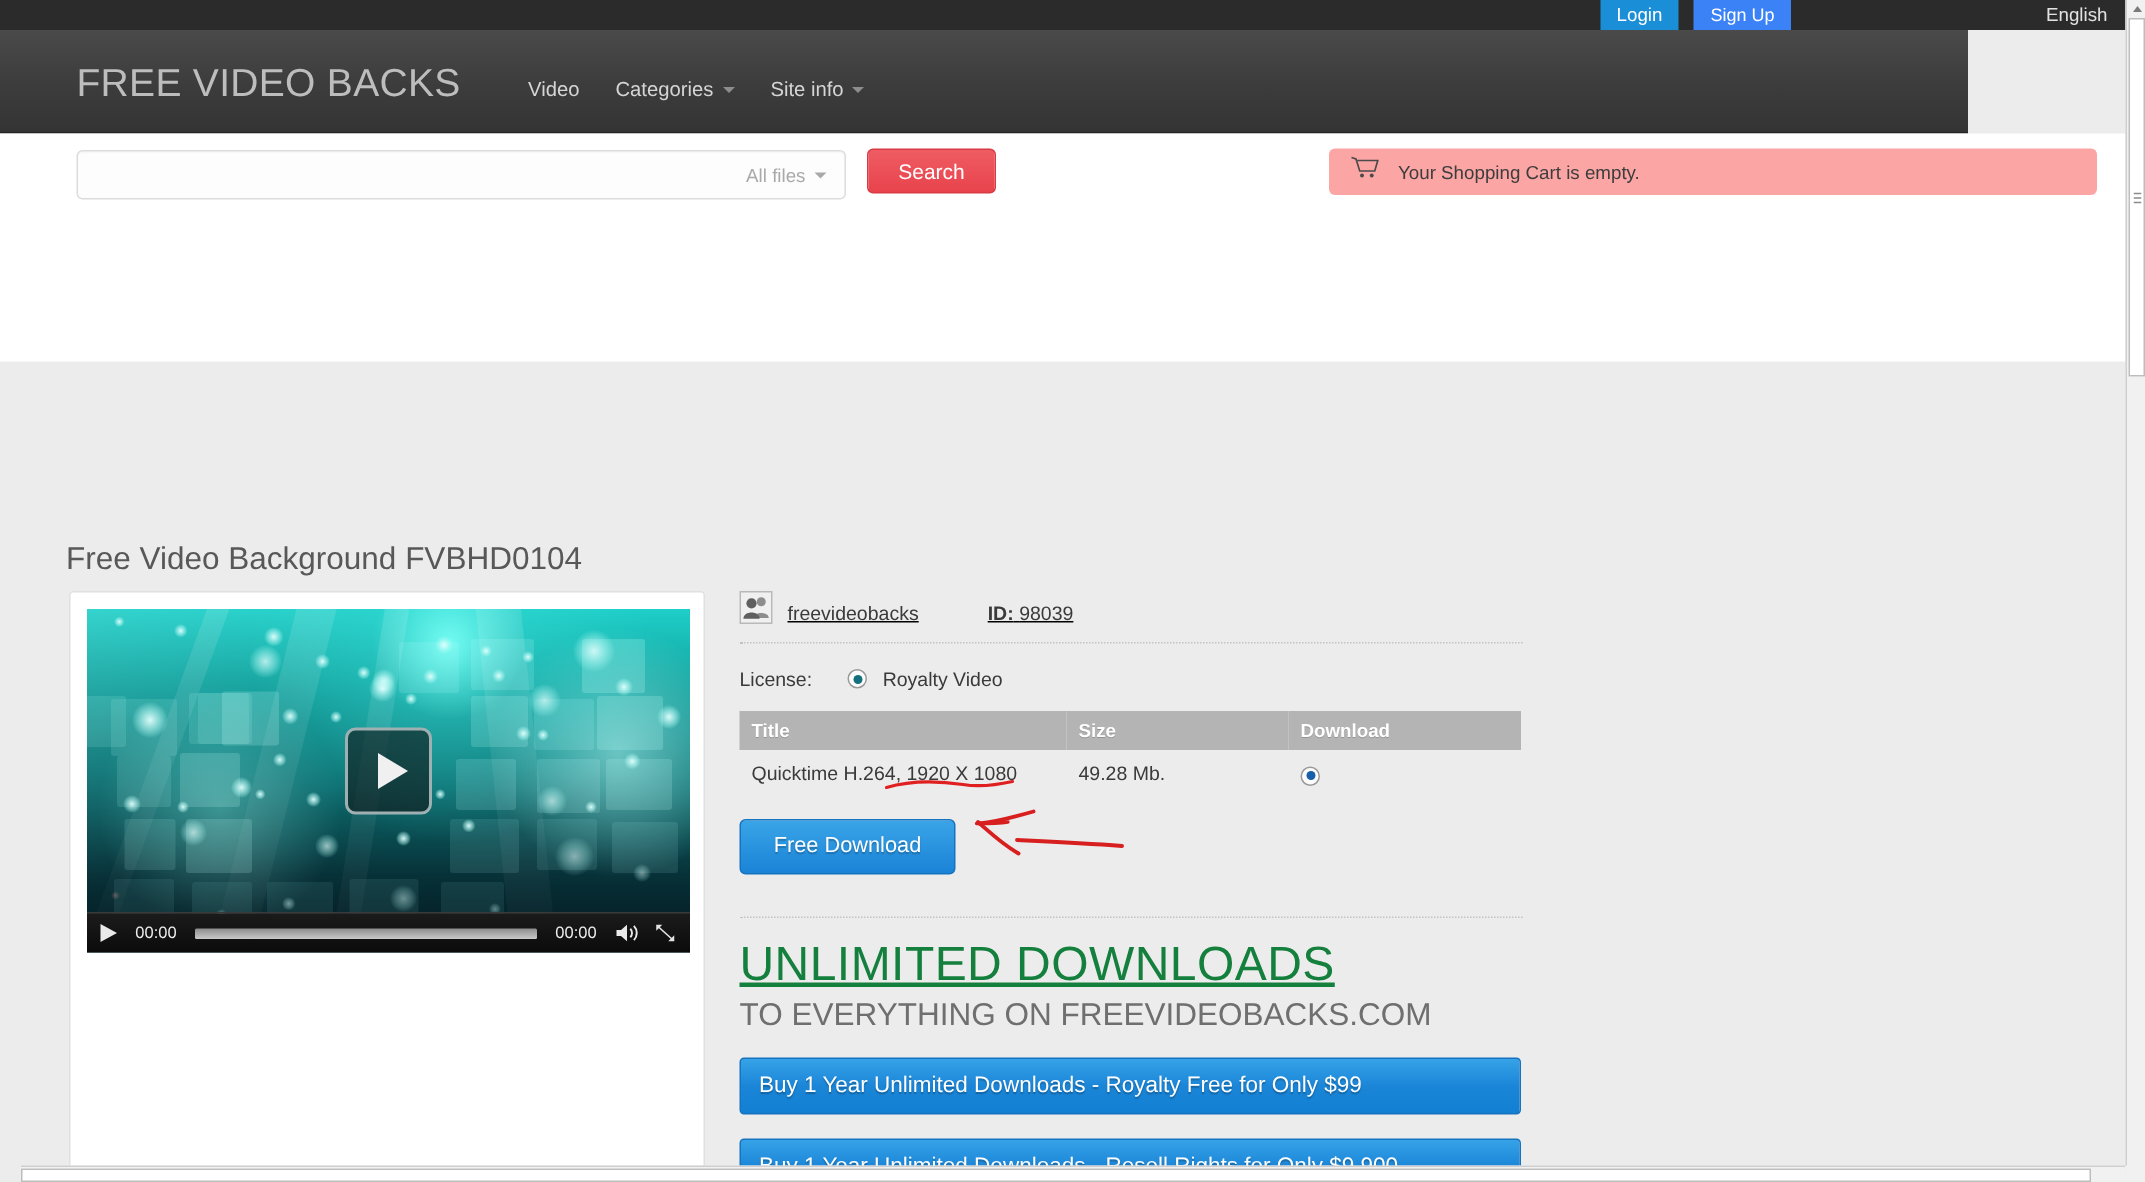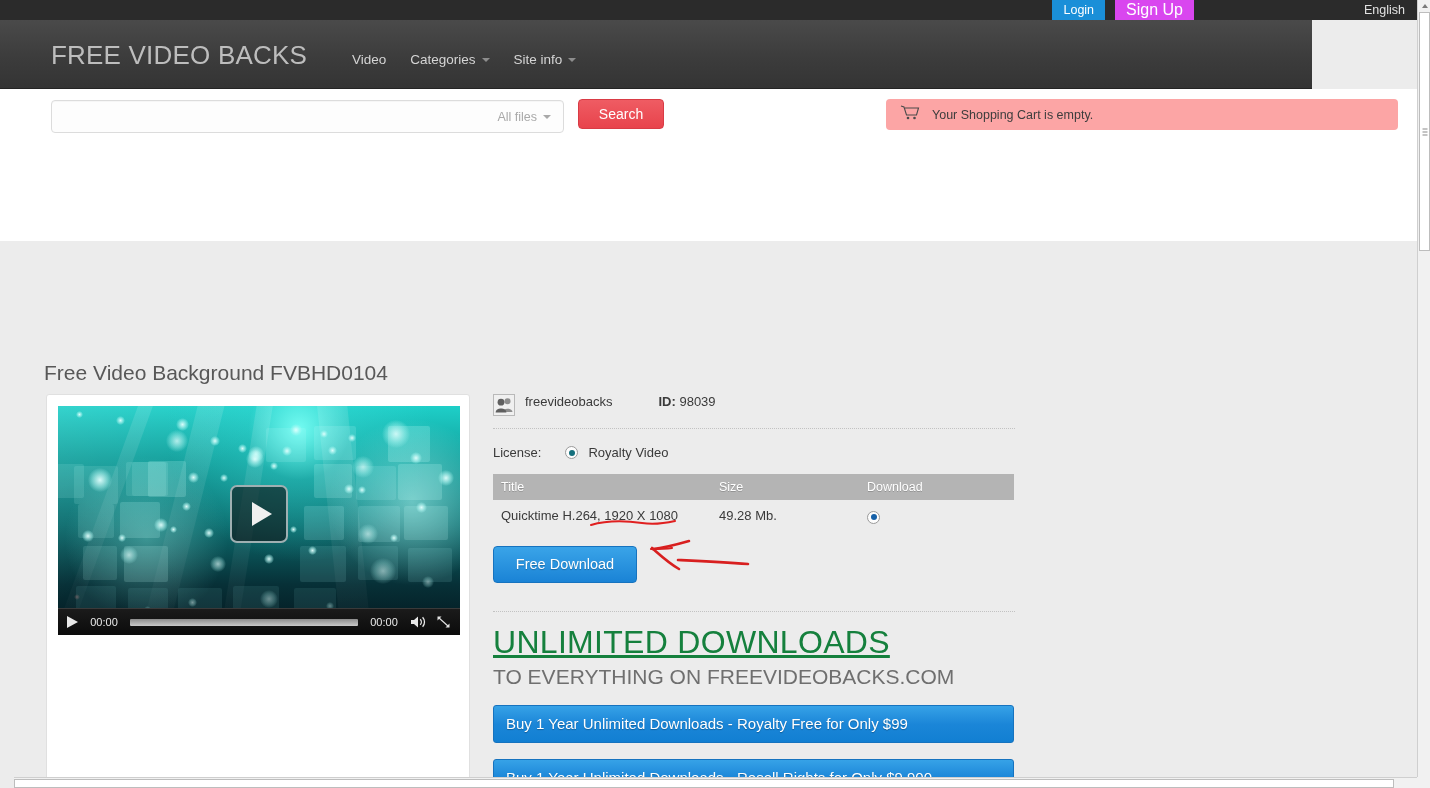--- a/index.html
+++ b/index.html
@@ -28,22 +28,22 @@
     display: flex; align-items: stretch;
   }
   .btn-login {
     background: #1a8fd8; color: #ffffff;
     font-size: 12.5px; line-height: 20px;
     padding: 0 11px; height: 20px;
     border: none; cursor: pointer;
     font-family: "Liberation Sans", sans-serif;
   }
   .btn-signup {
-    background: #d946ef; color: #ffffff;
-    font-size: 16px; line-height: 20px;
+    background: #3b82f6; color: #ffffff;
+    font-size: 12px; line-height: 20px;
     padding: 0 11px; height: 20px;
     margin-left: 10px;
     border: none; cursor: pointer;
     font-family: "Liberation Sans", sans-serif;
   }
   .lang {
     color: #e2e2e2; font-size: 12.5px; line-height: 20px;
     padding: 0 12px 0 0; margin-left: 170px;
     cursor: pointer;
   }
@@ -222,22 +222,23 @@
   }
   .ctrl-vol { cursor: pointer; display:flex; }
   .ctrl-full { cursor: pointer; display:flex; }
 
   
   .right-col {
     position: absolute; left: 493px; top: 394px;
     width: 522px;
   }
   .author-row {
-    display: flex; align-items: flex-start; gap: 10px;
+    display: flex; align-items: flex-end; gap: 10px;
     padding-bottom: 12px;
+    text-decoration: underline;
   }
   .avatar {
     width: 22px; height: 22px;
     background: #f0f0f0;
     border: 1px solid #b9b9b9;
     display: flex; align-items: center; justify-content: center;
     overflow: hidden;
   }
   .author-name { font-size: 13px; color: #3a3a3a; }
   .id-label { font-size: 13px; color: #3a3a3a; margin-left: 36px; }
@@ -258,21 +259,21 @@
     display: inline-flex; align-items: center; justify-content: center;
     cursor: pointer;
     margin-left: 14px;
   }
   .radio i { width: 6px; height: 6px; border-radius: 50%; display:block; }
   .license-value { font-size: 13px; color: #3a3a3a; }
 
   table.files { width: 521px; border-collapse: collapse; }
   table.files th {
     background: #b4b4b4; color: #ffffff;
-    font-size: 12.5px; font-weight: normal;
+    font-size: 12.5px; font-weight: bold;
     text-align: left; padding: 6px 0 6px 8px;
     text-shadow: 0 1px 0 rgba(0,0,0,0.18);
   }
   table.files td {
     font-size: 13px; color: #3a3a3a;
     padding: 8px 0 8px 8px;
     background: transparent;
   }
   .col-size { width: 148px; margin-top: 19px; }
   .col-dl { width: 155px; }

